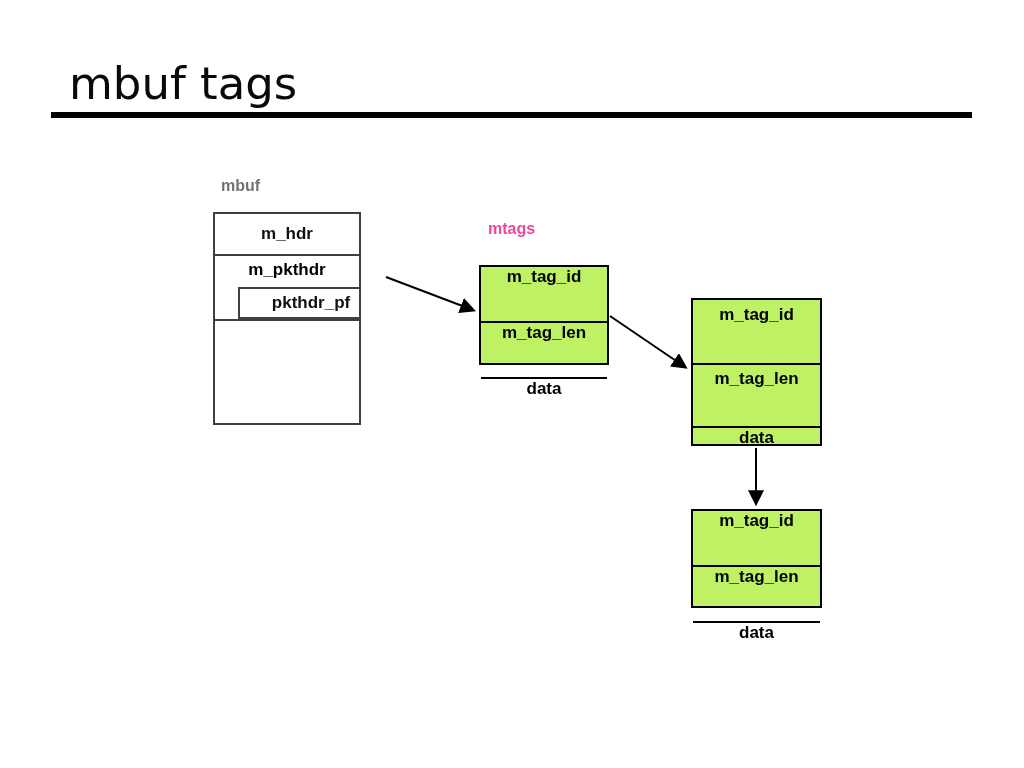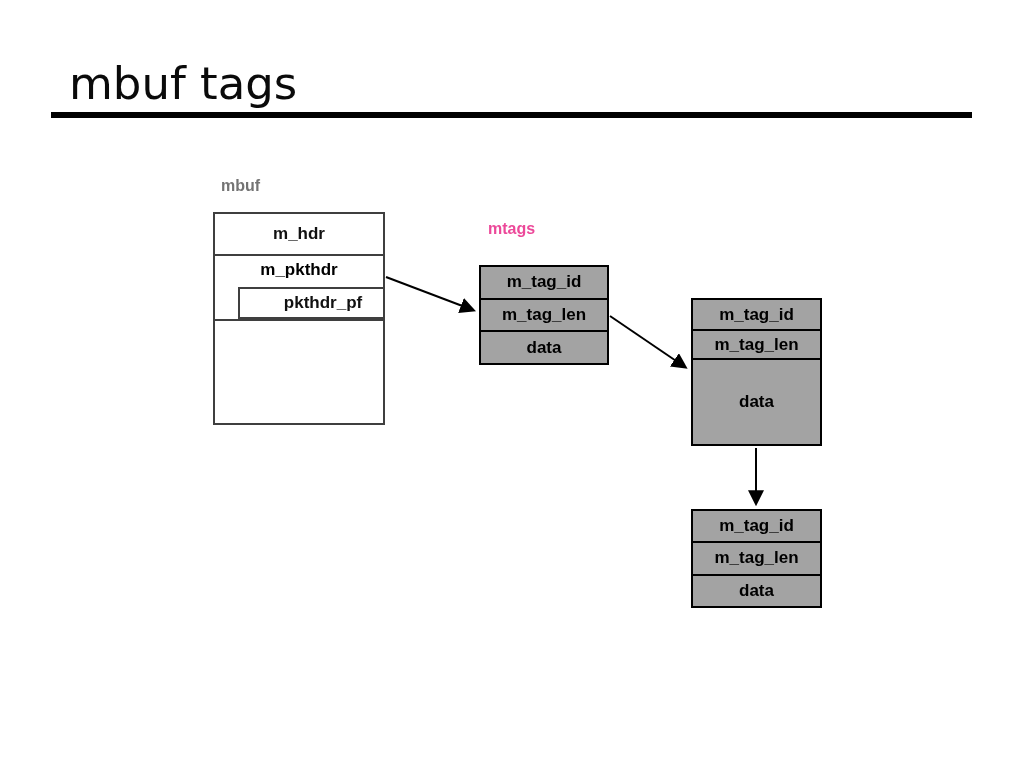--- a/index.html
+++ b/index.html
@@ -34,21 +34,21 @@
     left: 221px;
     top: 177px;
     font-size: 16px;
     font-weight: bold;
     color: #737373;
   }
   .mbuf-box {
     position: absolute;
     left: 213px;
     top: 212px;
-    width: 172px;
+    width: 148px;
     height: 213px;
     border: 2px solid #3f3f3f;
     background: #ffffff;
   }
   .mbuf-row-hdr {
     position: absolute;
     left: 0; right: 0; top: 0;
     height: 42px;
     border-bottom: 2px solid #3f3f3f;
     display: flex; align-items: center; justify-content: center;
@@ -81,30 +81,30 @@
     position: absolute;
     left: 488px;
     top: 220px;
     font-size: 16px;
     font-weight: bold;
     color: #ec4899;
   }
   .tag-box {
     position: absolute;
     border: 2px solid #000000;
-    background: #a3a3a3;
+    background: #bef264;
     display: flex;
     flex-direction: column;
   }
   .tag-box .trow {
     flex: 1;
     display: flex; align-items: center; justify-content: center;
     font-size: 17px; font-weight: bold; color: #000000;
   }
-  .tag-box .trow + .trow { border-top: 2px solid #000000; }
+  .tag-box .trow + .trow { border-top: 2px solid #000000; margin-top: 34px; }
 
   .tag-box-1 { left: 479px; top: 265px; width: 130px; height: 100px; }
 
   .tag-box-2 { left: 691px; top: 298px; width: 131px; height: 148px; }
   .tag-box-2 .trow-fixed { flex: none; height: 29px; }
   .tag-box-2 .trow-data  { flex: 1; }
 
   .tag-box-3 { left: 691px; top: 509px; width: 131px; height: 99px; }
 
   

